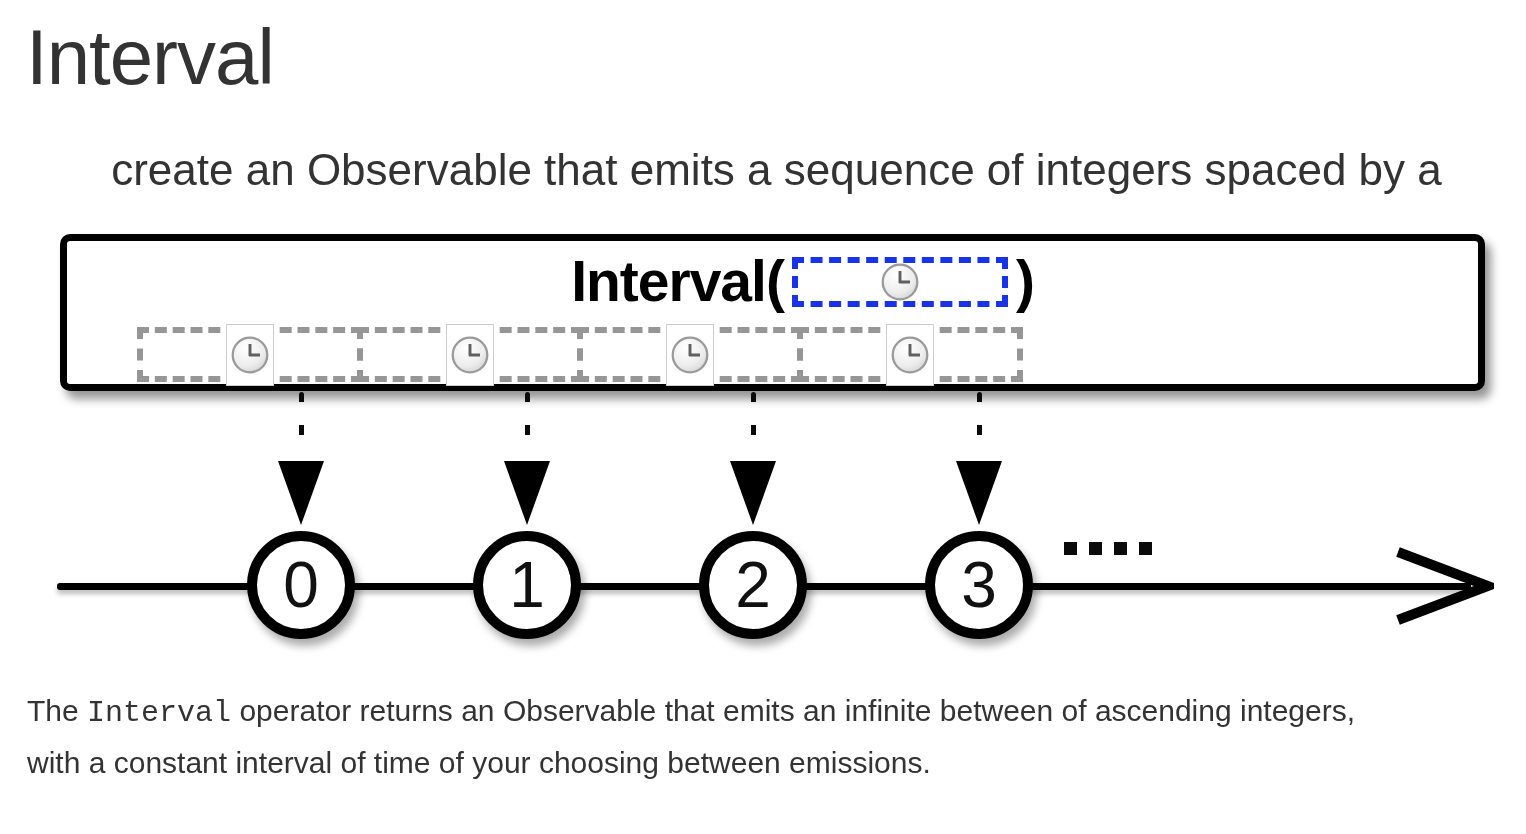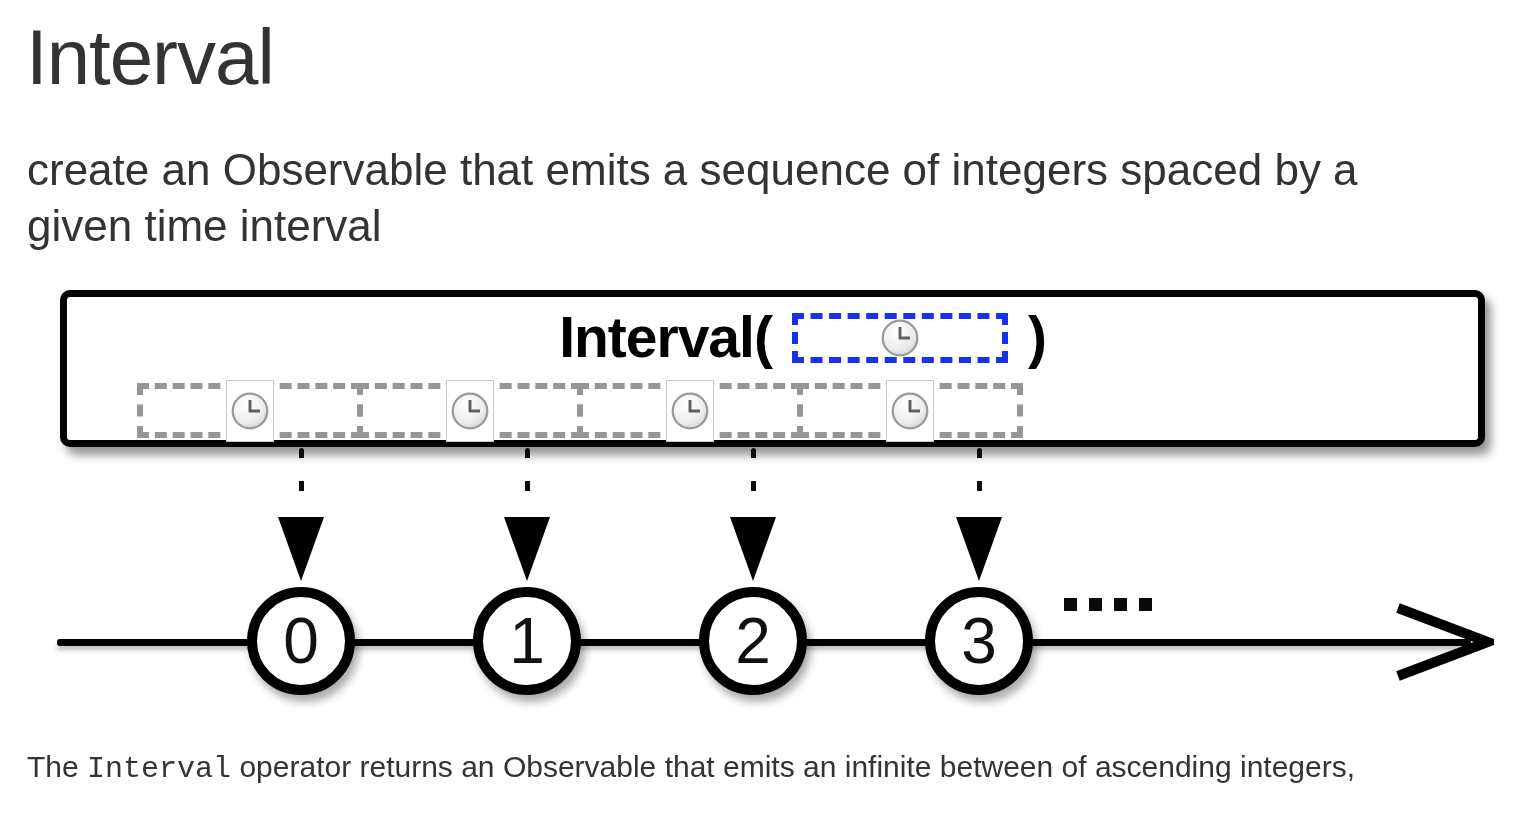--- a/index.html
+++ b/index.html
@@ -26,20 +26,21 @@
     letter-spacing: -1px;
     color: var(--text);
   }
   .subtitle {
     margin: 0;
     padding: 44px 0 0 27px;
     font-size: 44px;
     font-weight: 400;
     line-height: 56px;
     color: var(--text);
+    text-align: center;
   }
   .diagram {
     position: relative;
     width: 1526px;
     height: 420px;
     margin-top: 36px;
   }
   .op-box {
     position: absolute;
     left: 60px; top: 0;
@@ -48,21 +49,21 @@
     border-radius: 10px;
     background: #fff;
     box-shadow: 6px 8px 10px rgba(0,0,0,0.42);
   }
   .op-header {
     position: absolute;
     left: 16px; right: 0; top: 12px;
     display: flex;
     justify-content: center;
     align-items: center;
-    gap: 20px;
+    gap: 8px;
     padding-left: 44px;
   }
   .op-name, .op-close {
     font-size: 57px;
     font-weight: 700;
     letter-spacing: -1px;
     color: var(--black);
     line-height: 1;
   }
   .arg-slot {
@@ -174,21 +175,21 @@
     <radialGradient id="clockFace" cx="38%" cy="30%" r="85%">
       <stop offset="0%" stop-color="#ffffff"></stop>
       <stop offset="60%" stop-color="#ededed"></stop>
       <stop offset="100%" stop-color="#cdcdcd"></stop>
     </radialGradient>
   </defs>
 </svg>
 
 <h1 class="page-title">Interval</h1>
 
-<p class="subtitle"><span>create an Observable that emits a sequence of integers spaced by a</span><br><span>given time interval</span></p>
+<p class="subtitle"><span>create an Observable that emits a sequence of integers spaced by a</span><br></p>
 
 <div class="diagram">
 
   <div class="op-box">
     <div class="op-header">
       <span class="op-name">Interval(</span>
       <span class="arg-slot" id="argSlot">
           <svg width="40" height="40" viewBox="0 0 44 44">
             <circle cx="22" cy="22" r="19" fill="url(#clockFace)" stroke="#9a9a9a" stroke-width="2.5"></circle>
             <path d="M22 23 L22 10 M21 22 L33 22" stroke="#5f5f5f" stroke-width="3.2" fill="none"></path>
@@ -263,13 +264,13 @@
 
   <div class="cont-dots" id="contDots">
       <div class="sq"></div>
       <div class="sq"></div>
       <div class="sq"></div>
       <div class="sq"></div>
     </div>
 
 </div>
 
-<p class="description"><span>The </span><code>Interval</code><span> operator returns an Observable that emits an infinite between of ascending integers,</span><br></p>
+<p class="description"><span>The </span><code>Interval</code><span> operator returns an Observable that emits an infinite between of ascending integers,</span><br><span>with a constant interval of time of your choosing between emissions.</span></p>
 
 </body></html>

